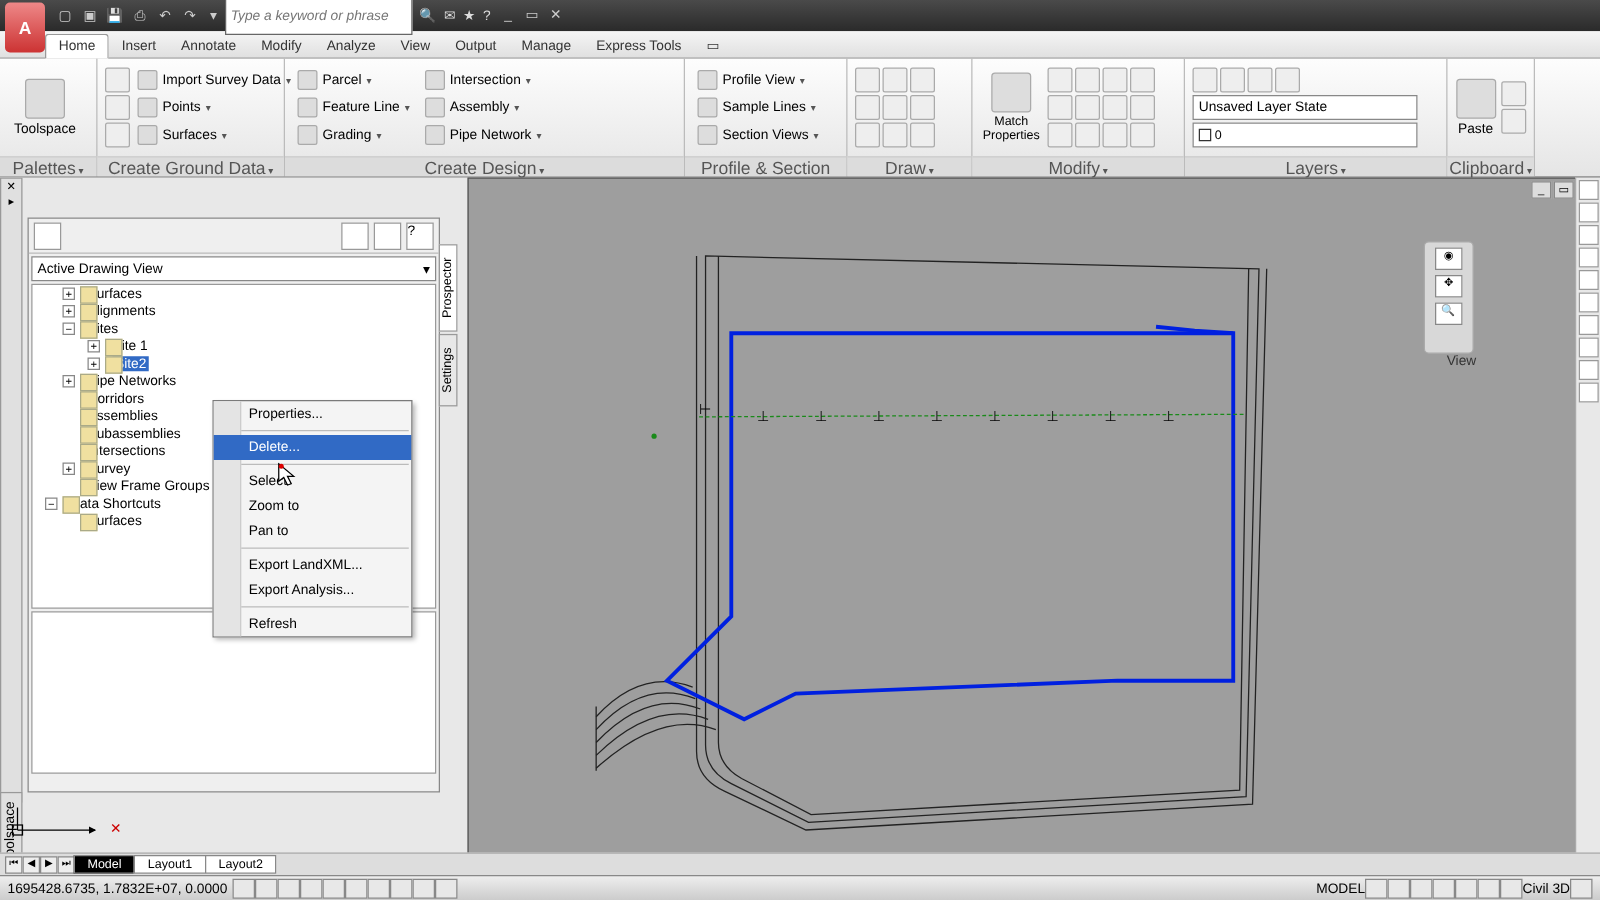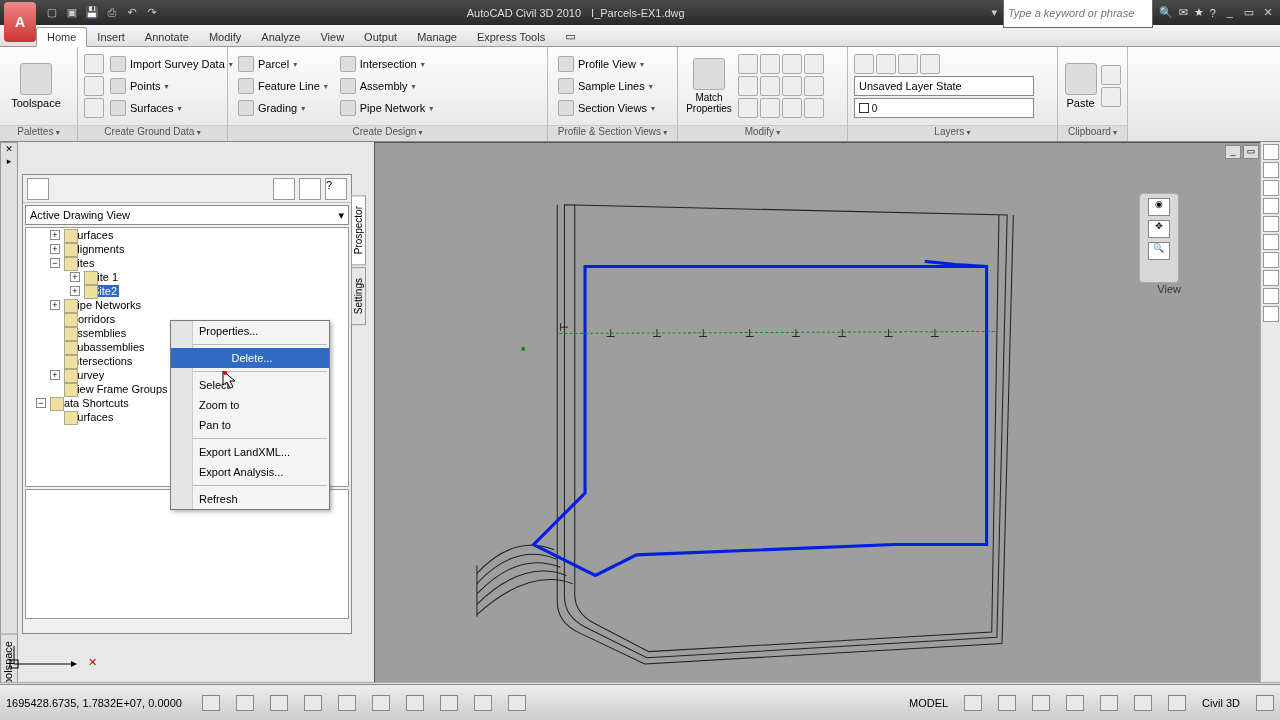--- a/index.html
+++ b/index.html
@@ -17,21 +17,21 @@
 
 .menutabs { height: 22px; background: linear-gradient(#f5f5f5, #e0e0e0); display: flex; align-items: flex-end; padding-left: 36px; border-bottom: 1px solid #999; }
 .tab { padding: 3px 10px; cursor: pointer; color: #333; }
 .tab.active { background: #fff; border: 1px solid #999; border-bottom: 1px solid #fff; margin-bottom: -1px; border-radius: 3px 3px 0 0; }
 .big-a { position: absolute; left: 4px; top: 2px; width: 32px; height: 40px; background: linear-gradient(#e88,#c33); border-radius: 4px; z-index: 5; display:flex; align-items:center; justify-content:center; color:#fff; font-weight:bold; font-size:14px;}
 
 
 .ribbon { height: 95px; background: linear-gradient(#fdfdfd, #e5e5e5); display: flex; border-bottom: 1px solid #888; }
 .panel { border-right: 1px solid #bbb; display: flex; flex-direction: column; }
 .panel-body { flex: 1; display: flex; align-items: center; padding: 2px 6px; gap: 4px; }
-.panel-title { height: 16px; text-align: center; font-size: 10px; color: #555; background: #dcdcdc; border-top: 1px solid #ccc; cursor: pointer; }
+.panel-title { height: 16px; text-align: center; font-size: 14px; color: #555; background: #dcdcdc; border-top: 1px solid #ccc; cursor: pointer; }
 .panel-title::after { content: " ▾"; font-size: 8px; }
 .big-btn { display: flex; flex-direction: column; align-items: center; justify-content: center; width: 60px; height: 70px; cursor: pointer; gap: 2px; }
 .big-btn .ic { width: 32px; height: 32px; background: #ddd; border: 1px solid #aaa; border-radius: 3px; }
 .stack { display: flex; flex-direction: column; gap: 2px; }
 .rowbtn { display: flex; align-items: center; gap: 4px; padding: 2px 4px; cursor: pointer; white-space: nowrap; }
 .rowbtn .ic { width: 16px; height: 16px; background: #ddd; border: 1px solid #aaa; border-radius: 2px; }
 .rowbtn::after { content: " ▾"; font-size: 8px; color: #555; }
 .iconrow { display: flex; gap: 2px; }
 .sqicon { width: 20px; height: 20px; border: 1px solid #aaa; background: #eee; border-radius: 2px; cursor: pointer; }
 .layer-combo { width: 180px; height: 20px; background: #fff; border: 1px solid #888; display: flex; align-items: center; padding: 0 4px; font-size: 10px; }
@@ -72,56 +72,53 @@
 .nav-cube .nc { width:22px; height:18px; border:1px solid #888; background:#fff; font-size:9px; text-align:center; cursor:pointer;}
 .nav-label { position:absolute; right:98px; top:140px; font-size:11px; color:#333;}
 
 
 .rightbar { position:absolute; right:0; top:0; width:20px; height: 100%; background:#e8e8e8; border-left:1px solid #aaa; display:flex; flex-direction:column; gap:2px; padding:2px;}
 .rightbar .rb { width:16px; height:16px; border:1px solid #999; background:#fff; cursor:pointer;}
 
 
 .ctxmenu { position: absolute; left: 170px; top: 320px; width: 160px; background: #f4f4f4; border: 1px solid #7a7a7a; box-shadow: 2px 2px 4px rgba(0,0,0,0.3); z-index: 100; }
 .ctxmenu .mi { padding: 4px 24px 4px 28px; font-size: 11px; cursor: pointer; position: relative; }
-.ctxmenu .mi.hover { background: #316ac5; color: #fff; text-align: center; }
+.ctxmenu .mi.hover { background: #316ac5; color: #fff; }
 .ctxmenu .sep { height: 1px; background: #bbb; margin: 3px 2px; }
 .ctxmenu .iconcol { position:absolute; left:0; top:0; bottom:0; width:22px; background:#e4e4e4; border-right:1px solid #ccc;}
 
 
 .fake-cursor { position: absolute; left: 222px; top: 370px; z-index: 200; font-size: 14px; pointer-events: none; }
 
 
 .tabsrow { position: absolute; left: 0; right: 0; bottom: 20px; height: 18px; background: #ddd; display:flex; align-items:center; padding-left: 4px; gap:0; border-top:1px solid #aaa;}
 .tabsrow .nav { width:14px; height:14px; border:1px solid #888; background:#eee; font-size:8px; text-align:center; cursor:pointer;}
 .tabsrow .btab { padding: 1px 10px; border:1px solid #888; background:#fff; font-size:10px; cursor:pointer; margin-left:-1px;}
 .tabsrow .btab.active { background:#000; color:#fff;}
-.statusbar { position:absolute; left:0; right:0; bottom:0; height:36px; background: linear-gradient(#eee,#ccc); display:flex; align-items:center; padding:0 6px; font-size:10px; gap:16px; border-top:1px solid #888;}
+.statusbar { position:absolute; left:0; right:0; bottom:0; height:20px; background: linear-gradient(#eee,#ccc); display:flex; align-items:center; padding:0 6px; font-size:10px; gap:0; border-top:1px solid #888;}
 .statusbar .coords { width: 180px; }
 .statusbar .sbtn { width:18px; height:16px; border:1px solid #888; background:#e8e8e8; cursor:pointer;}
 .statusbar .spacer { flex:1;}
 
 
 .ucs { position:absolute; left:6px; bottom:48px; }
 </style>
 </head>
 <body>
 
 <div class="big-a">A</div>
 <div class="titlebar">
   <div class="titlebar-left">
     <span style="width:36px"></span>
     <span class="qat-icon">▢</span>
     <span class="qat-icon">▣</span>
     <span class="qat-icon">💾</span>
     <span class="qat-icon">⎙</span>
     <span class="qat-icon">↶</span>
     <span class="qat-icon">↷</span>
-  </div>
-  <div class="titlebar-center">
-    <span>AutoCAD Civil 3D 2010</span>&nbsp;&nbsp;&nbsp;<span>I_Parcels-EX1.dwg</span>
   </div>
   <div class="titlebar-right">
     <span style="color:#ccc">▾</span>
     <input class="search-box" placeholder="Type a keyword or phrase" style="">
     <span class="qat-icon">🔍</span>
     <span class="qat-icon">✉</span>
     <span class="qat-icon">★</span>
     <span class="qat-icon">?</span>
     <div class="win-controls">
       <span>_</span>
@@ -227,20 +224,42 @@
           </div>
         <div class="rowbtn">
             <span class="ic"></span>
             <span>Section Views</span>
           </div>
       </div>
     </div>
     <div class="panel-title">Profile &amp; Section Views</div>
   </div>
 
+  <div class="panel" style="width:100px">
+    <div class="panel-body">
+        <div class="stack">
+      <div class="iconrow">
+            <div class="sqicon"></div>
+            <div class="sqicon"></div>
+            <div class="sqicon"></div>
+          </div>
+      <div class="iconrow">
+            <div class="sqicon"></div>
+            <div class="sqicon"></div>
+            <div class="sqicon"></div>
+          </div>
+      <div class="iconrow">
+            <div class="sqicon"></div>
+            <div class="sqicon"></div>
+            <div class="sqicon"></div>
+          </div>
+    </div>
+      </div>
+    <div class="panel-title">Draw</div>
+  </div>
 
   <div class="panel" style="width:170px">
     <div class="panel-body">
       <div class="big-btn" style="width:50px">
         <div class="ic"></div>
         <span style="text-align:center;font-size:10px;line-height:11px">Match<br>Properties</span>
       </div>
       <div class="stack">
         <div class="iconrow">
             <div class="sqicon"></div>

